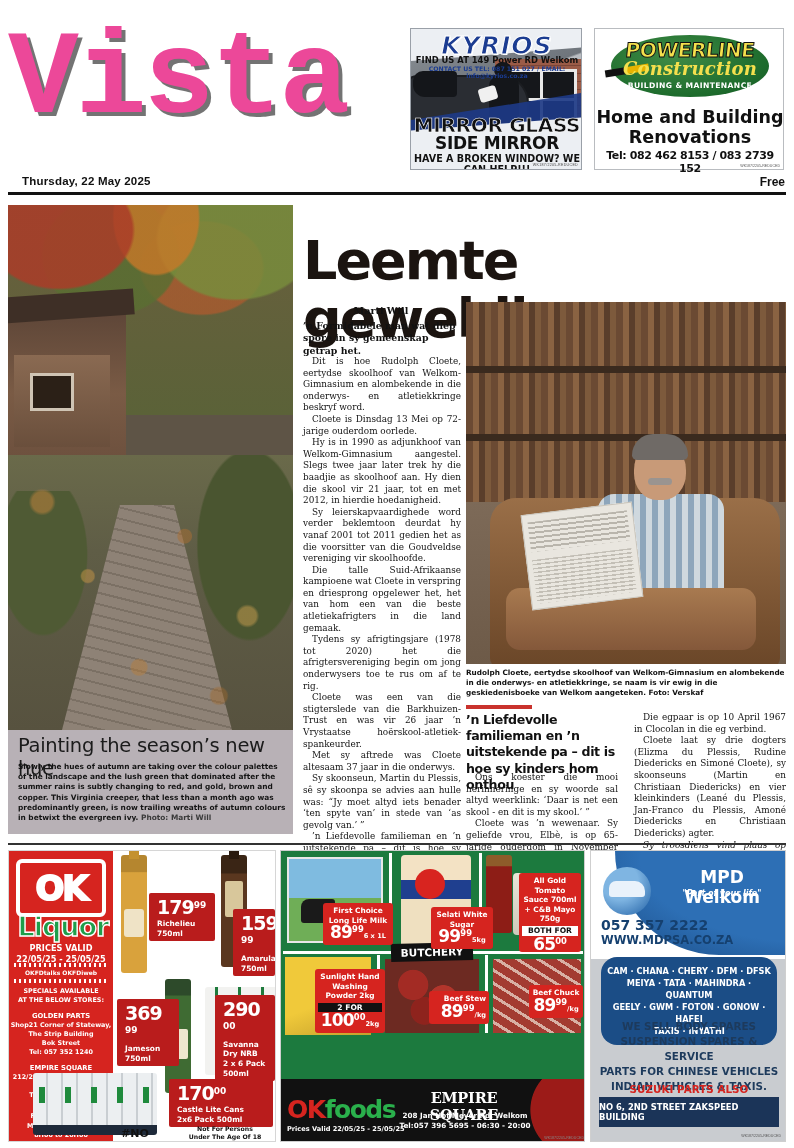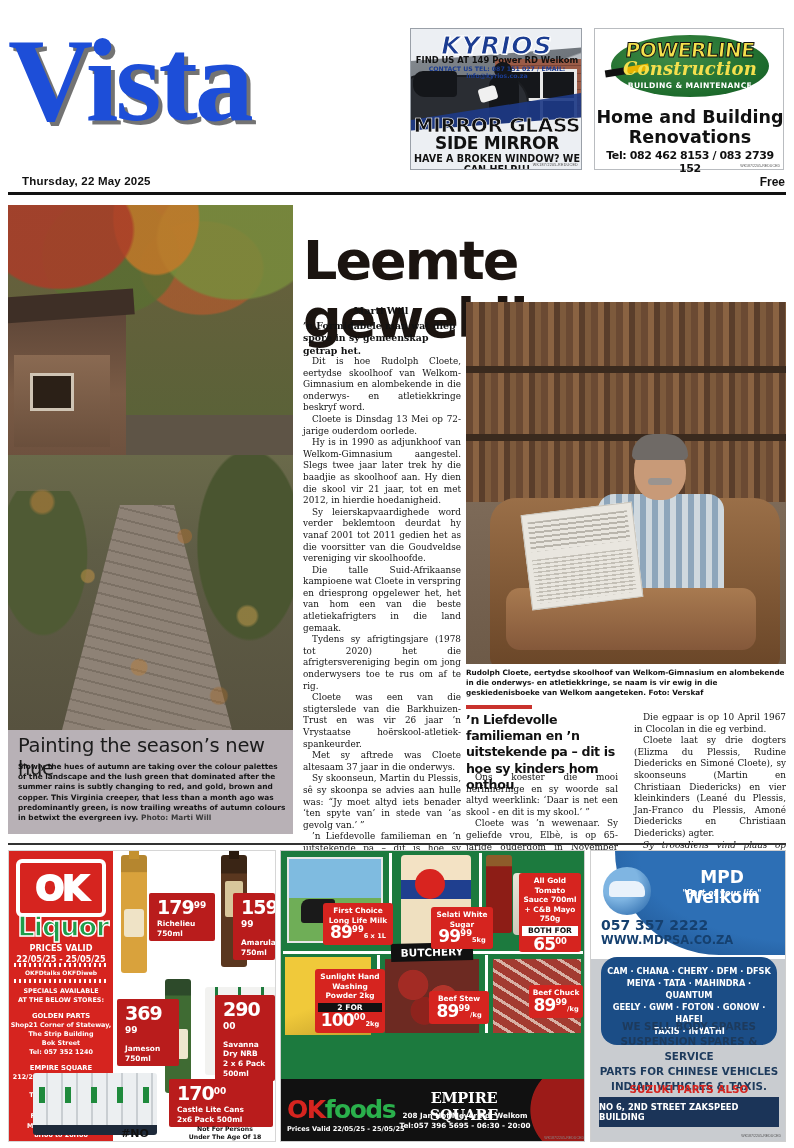--- a/index.html
+++ b/index.html
@@ -8,23 +8,23 @@
     background: #ffffff;
     font-family: "Liberation Sans", sans-serif;
     overflow: hidden;
   }
   .page { position: relative; width: 794px; height: 1148px; background: #fff; }
 
   
   .masthead { position: absolute; left: 0; top: 0; width: 794px; height: 172px; }
   .logo-vista {
     position: absolute; left: 8px; top: 22px;
-    font-family: Liberation Serif, serif;
+    font-family: Liberation Mono, monospace;
     font-weight: bold; font-size: 118px; line-height: 118px;
-    color: #1d4ed8; letter-spacing: -3px;
+    color: #ec4899; letter-spacing: -3px;
     text-shadow: 4px 4px 0 rgba(0,0,0,0.55);
   }
   .dateline {
     position: absolute; left: 22px; top: 175px;
     font-size: 11.5px; font-weight: bold; color: #111;
     letter-spacing: .2px;
   }
   .freetag {
     position: absolute; right: 9px; top: 175px;
     font-size: 12px; font-weight: bold; color: #111;
@@ -361,21 +361,21 @@
     background: repeating-linear-gradient(90deg,#1f8a3c 0 6px, rgba(0,0,0,0) 6px 26px); }
 
   .ptag {
     position:absolute; background:#b91c1c; color:#fff; text-align:left;
     font-family:"DejaVu Sans", sans-serif; font-weight:bold; border-radius:2px; padding:3px 8px;
   }
   .ptag .amt { font-size:19px; letter-spacing:-1px; display:inline-block; }
   .ptag .cts { font-size:9px; vertical-align:super; }
   .ptag .nm { font-size:7.4px; line-height:9.2px; display:block; margin-top:1px; }
   .t-rich { left:140px; top:42px; width:66px; }
-  .t-amar-box { left:236px; top:42px; width:30px; }
+  .t-amar-box { left:236px; top:58px; width:30px; }
   .t-jam  { left:108px; top:148px; width:62px; }
   .t-sav  { left:206px; top:144px; width:60px; }
   .t-cas  { left:160px; top:228px; width:104px; }
   .no18 {
     position:absolute; left:112px; top:276px; width:52px;
     font-family:"DejaVu Sans", sans-serif; font-weight:bold; font-size:11px; color:#111;
   }
   .no18-txt {
     position:absolute; left:168px; top:274px; width:96px; text-align:center;
     font-family:"DejaVu Sans", sans-serif; font-weight:bold; font-size:6.2px; line-height:8.4px;
@@ -424,21 +424,21 @@
   .ftag .lbl { font-size:7.4px; display:block; }
   .ftag .amt { font-size:17px; letter-spacing:-.8px; }
   .ftag .cts { font-size:8.4px; vertical-align:super; }
   .ftag .unit { font-size:6.6px; }
   .t-milk { left:42px; top:52px; width:70px; }
   .t-sugar { left:150px; top:56px; width:62px; }
   .t-gold { left:238px; top:22px; width:62px; }
   .t-gold .both { display:block; background:#fff; color:#111; font-size:7.6px; margin:2px 0 1px; }
   .t-sun { left:34px; top:118px; width:70px; }
   .t-sun .two { display:block; background:#111; color:#fff; font-size:7.6px; margin:2px 0 1px;}
-  .t-stew { left:148px; top:140px; width:60px; }
+  .t-stew { left:148px; top:140px; width:60px;text-align:right; }
   .t-chuck { left:248px; top:134px; width:54px; }
   .fd-footer {
     position:absolute; left:0; bottom:0; width:305px; height:62px; background:#111;
   }
   .fd-okfoods {
     position:absolute; left:6px; top:16px;
     font-family:"DejaVu Sans", sans-serif; font-weight:bold; font-size:25px; letter-spacing:-1.5px;
   }
   .fd-okfoods .ok { color:#d6241f; }
   .fd-okfoods .foods { color:#2ab04c; }

